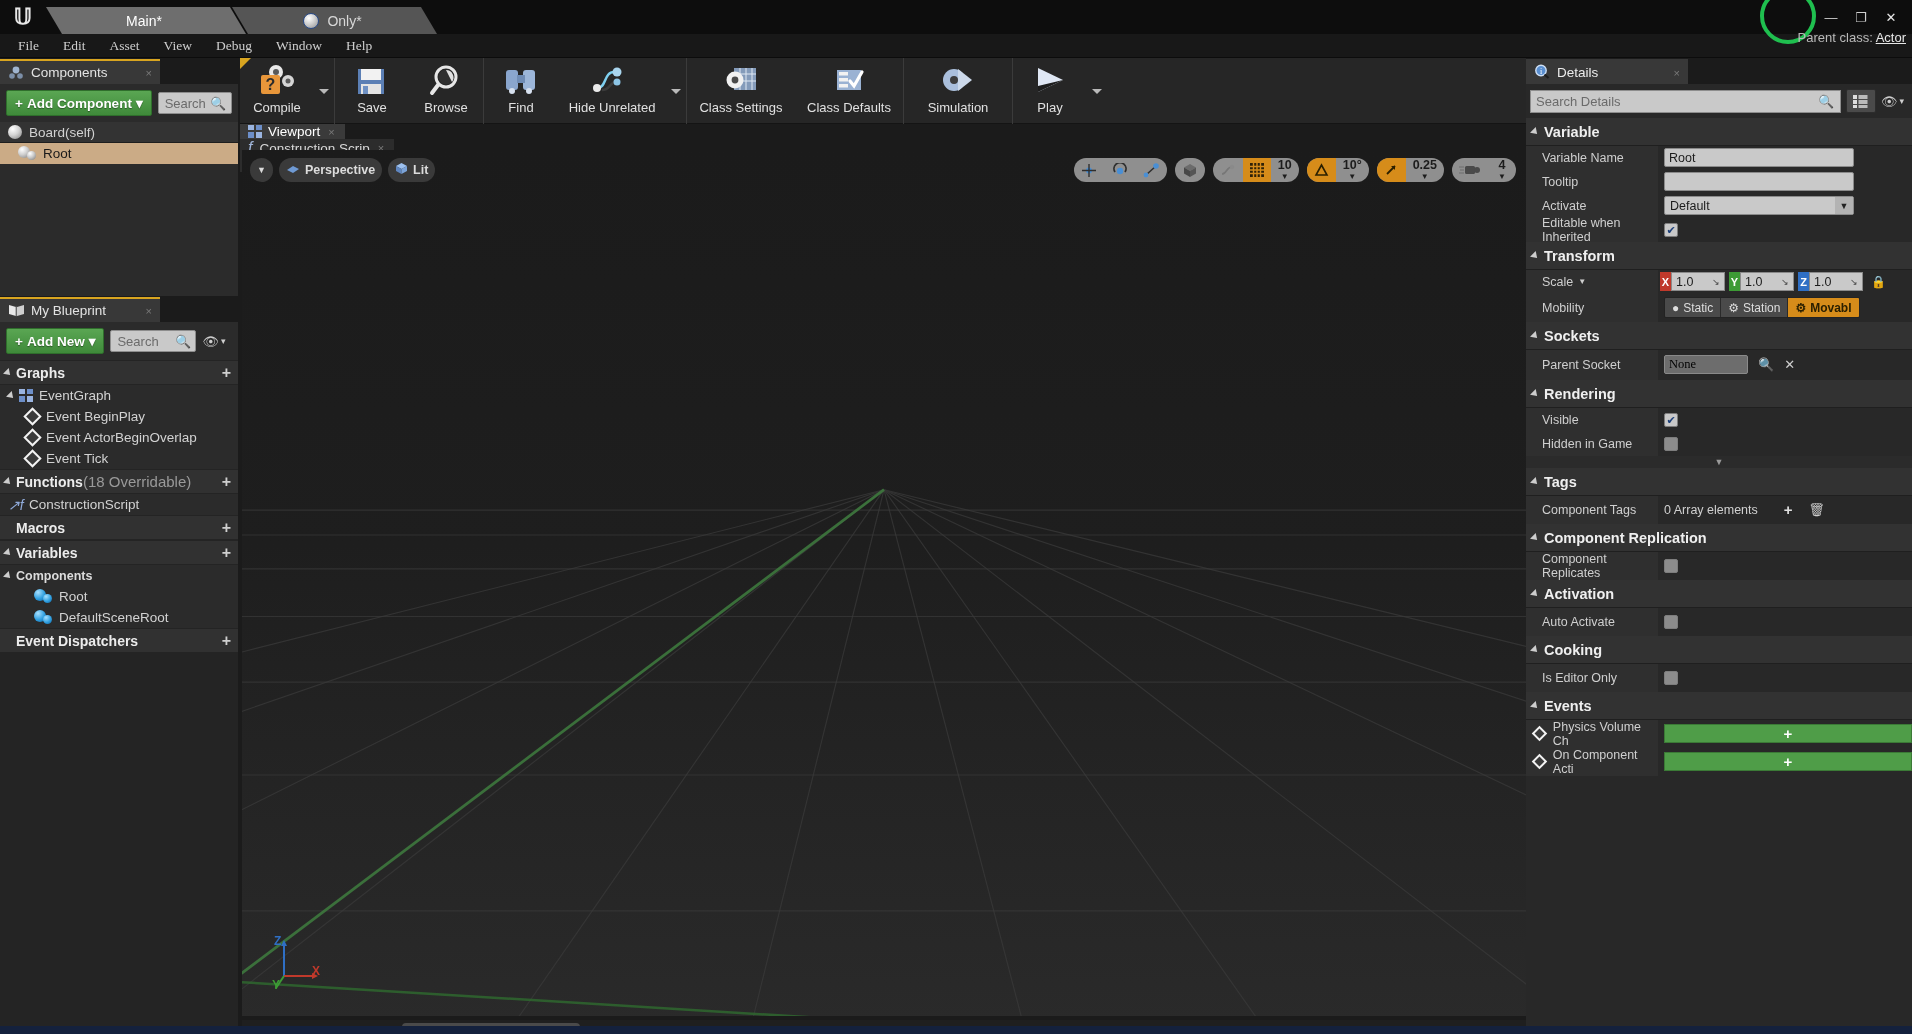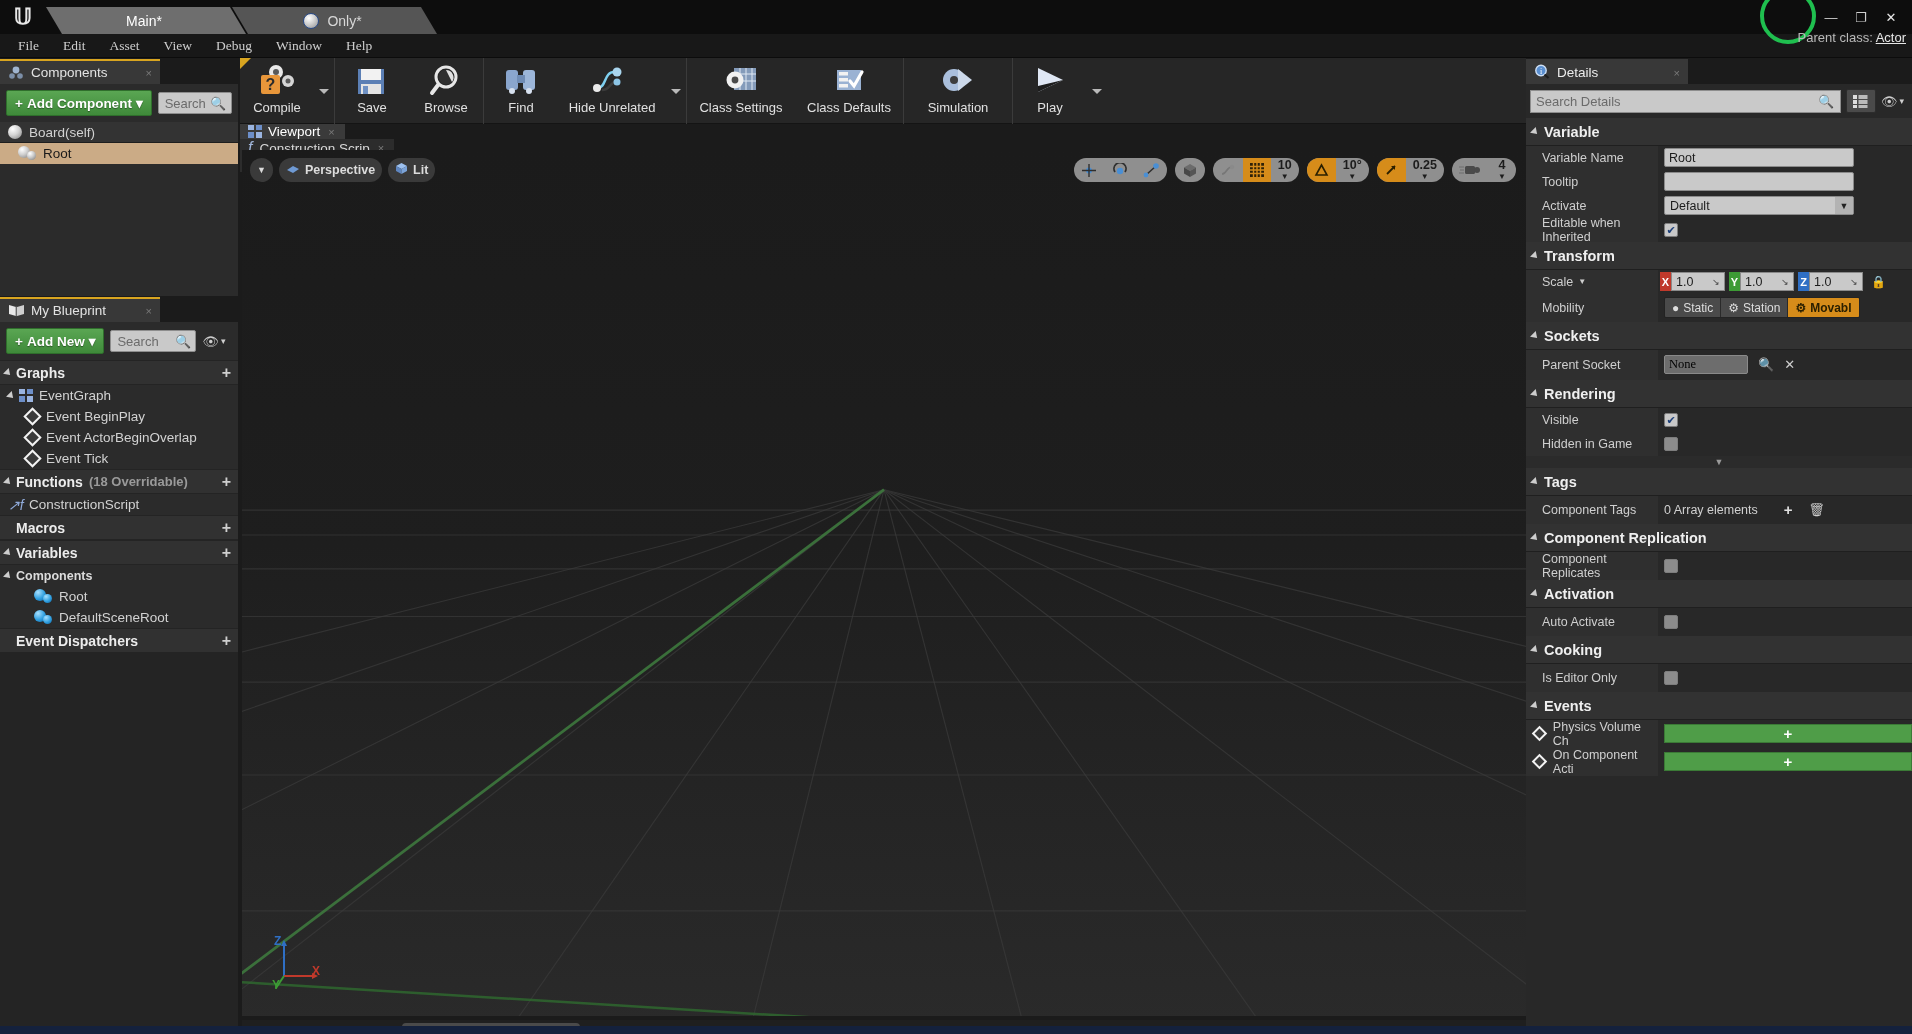--- a/index.html
+++ b/index.html
@@ -100,21 +100,21 @@
   .compslist { height:176px; background:#2b2b2b;}
 
   
   .mbp { position:absolute; left:0; top:238px; right:0; bottom:0; }
   .sect {
     height:25px; display:flex; align-items:center; background:#313131;
     border-top:1px solid #242424; border-bottom:1px solid #242424;
     padding-left:5px; font-weight:bold; font-size:14px; color:#ececec;
   }
   .sect .plus { margin-left:auto; margin-right:7px; color:#cfcfcf; font-size:16px; font-weight:bold;}
-  .sect .sub { font-weight:bold; font-size:13px; color:#9a9a9a; margin-left:6px;}
+  .sect .sub { font-weight:normal; font-size:15px; color:#9a9a9a; margin-left:0;}
   .caret { width:0;height:0;border-left:6px solid #cdcdcd;border-top:4px solid transparent;
            border-bottom:4px solid transparent; margin-right:5px; transform:rotate(45deg);}
   .item { height:21px; display:flex; align-items:center; font-size:13.5px; color:#d2d2d2; }
   .item.ind1 { padding-left:8px; }
   .item.ind2 { padding-left:26px; }
   .item.ind3 { padding-left:34px; }
   .graphico { width:14px;height:13px;margin-right:6px;display:inline-block;
     background:
       linear-gradient(#9ab4e0,#9ab4e0) 0 0/6px 5px no-repeat,
       linear-gradient(#6d8fc9,#6d8fc9) 8px 0/6px 5px no-repeat,

